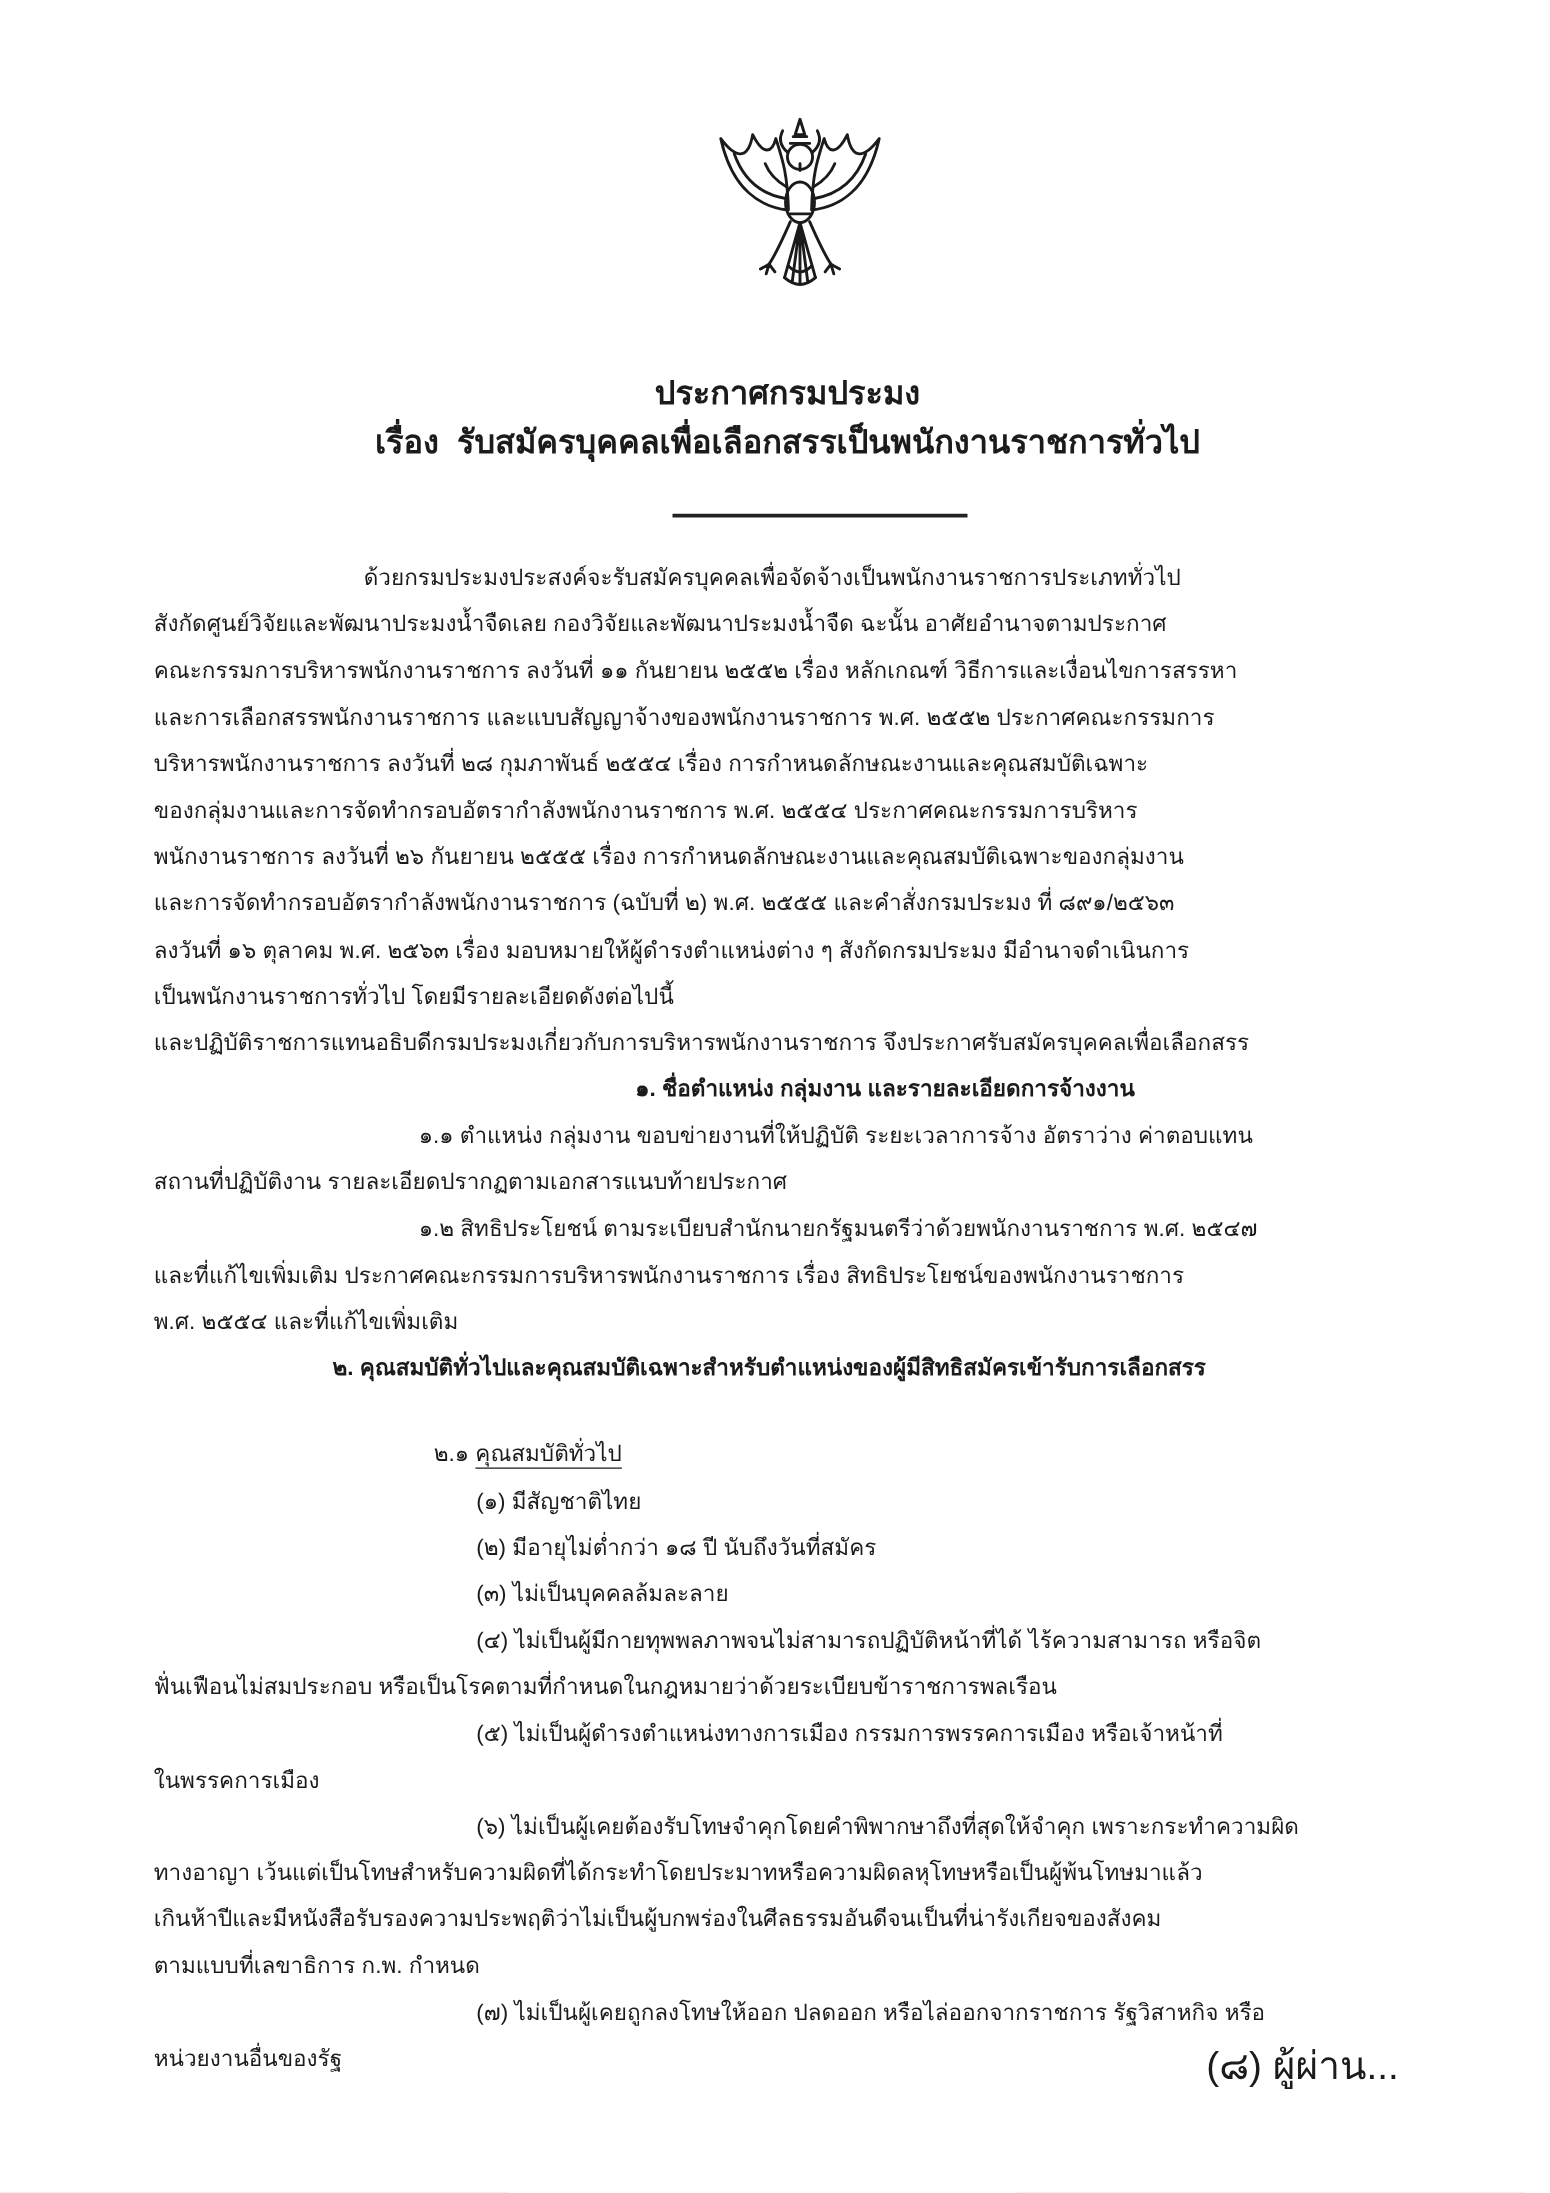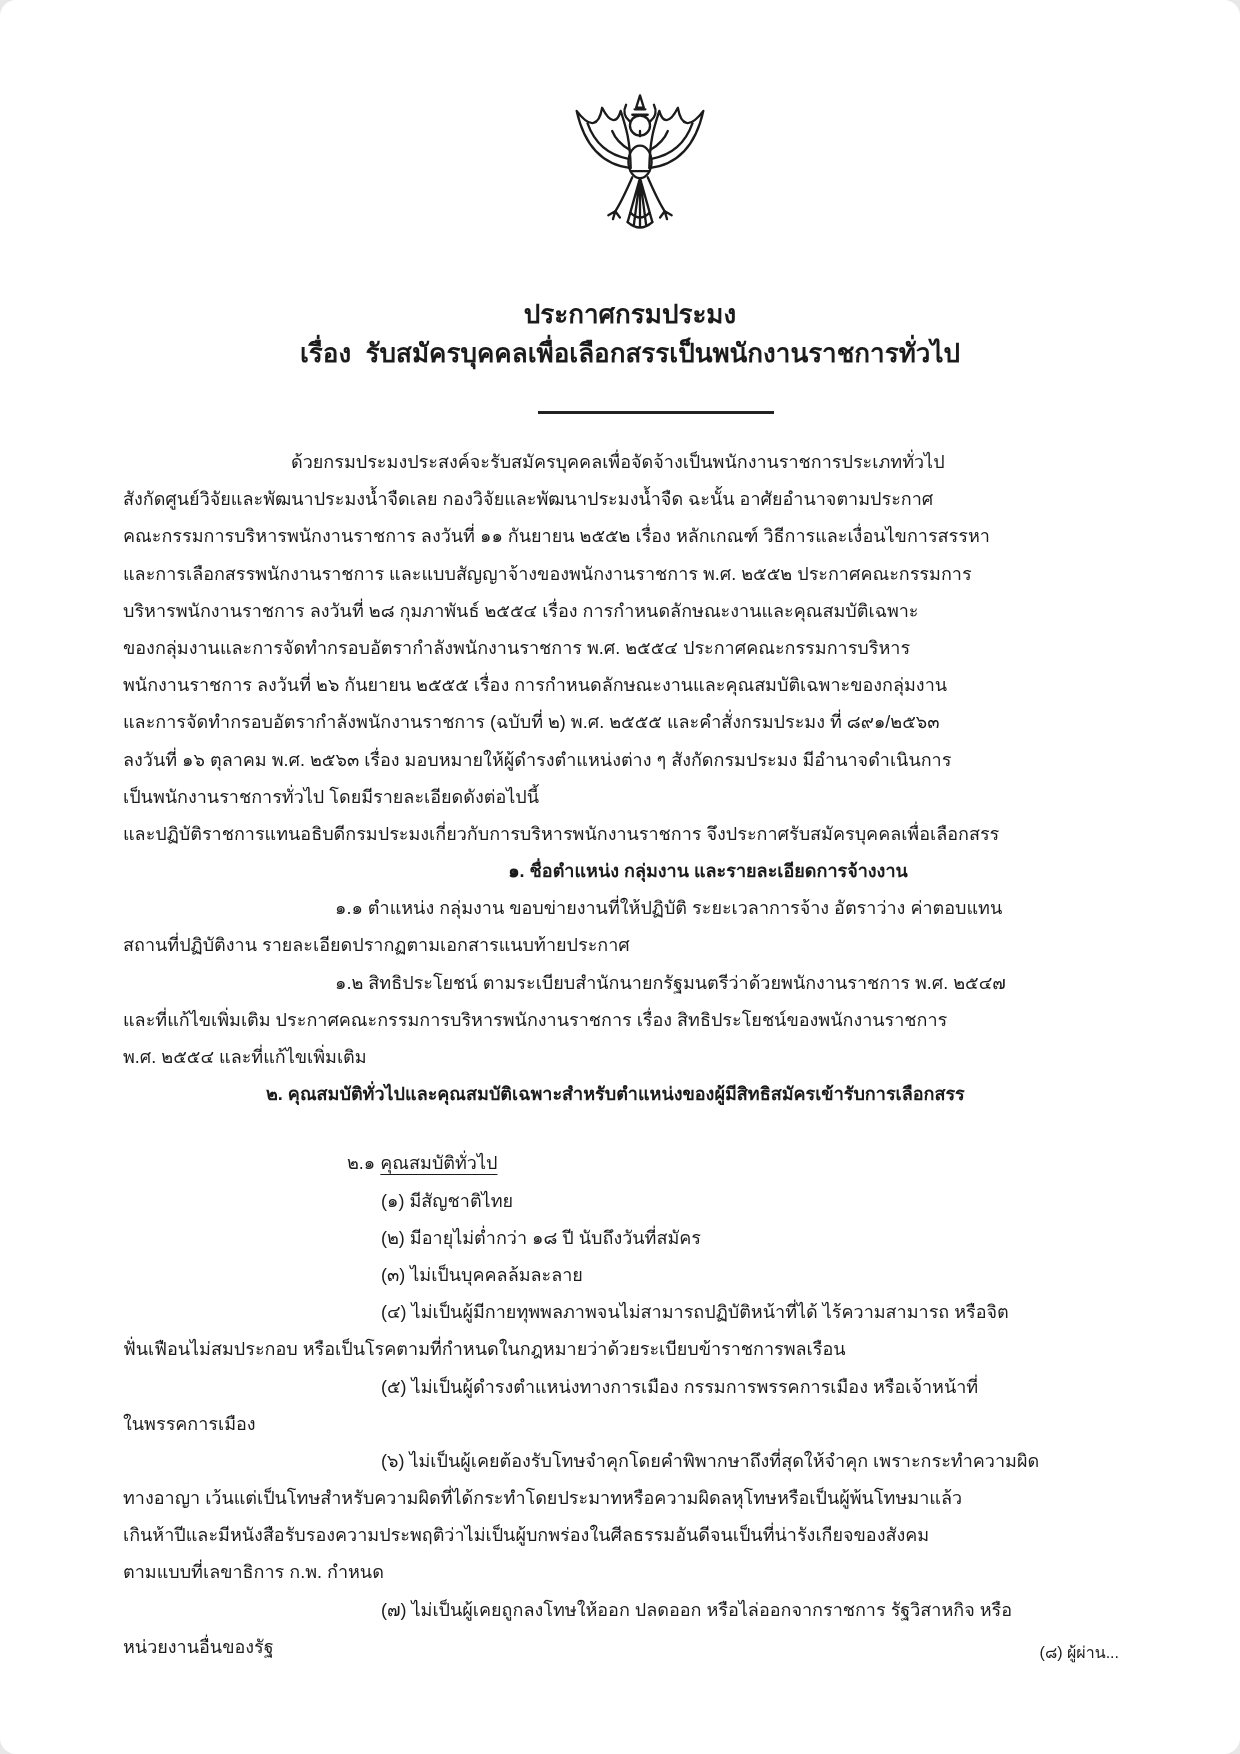--- a/index.html
+++ b/index.html
@@ -4,21 +4,20 @@
 <style>
   html,body{margin:0;padding:0;background:#e8e8e8;}
   .page{
     position:relative;
     width:1240px;height:1754px;
     background:#ffffff;
     overflow:hidden;
     font-family:"Liberation Sans", sans-serif;
     color:#1b1b1b;
     margin:0 auto;
-    border-radius:16px;
   }
   .emblem{
     position:absolute;
     left:555px;top:90px;
     width:170px;height:187px;
   }
   .title-wrap{
     position:absolute;
     left:10px;top:295px;
     width:1240px;
@@ -51,21 +50,21 @@
   .flush{padding-left:0;}
   .h1   {padding-left:160px;font-weight:bold;text-align:center;}
   .h2   {padding-left:143px;font-weight:bold;}
   .sub  {padding-left:212px;}
   .sub21{padding-left:224px;margin-top:32px;}
   .item {padding-left:258px;}
   .u{text-decoration:underline;text-underline-offset:5px;}
   .footer-note{
     position:absolute;
     top:1634px;right:121px;
-    font-size:16px;
+    font-size:31px;
     line-height:37px;
     white-space:pre;
   }
 </style>
 </head>
 <body>
 
 <div class="page">
 
   <svg class="emblem" viewBox="0 0 220 240" aria-hidden="true">

